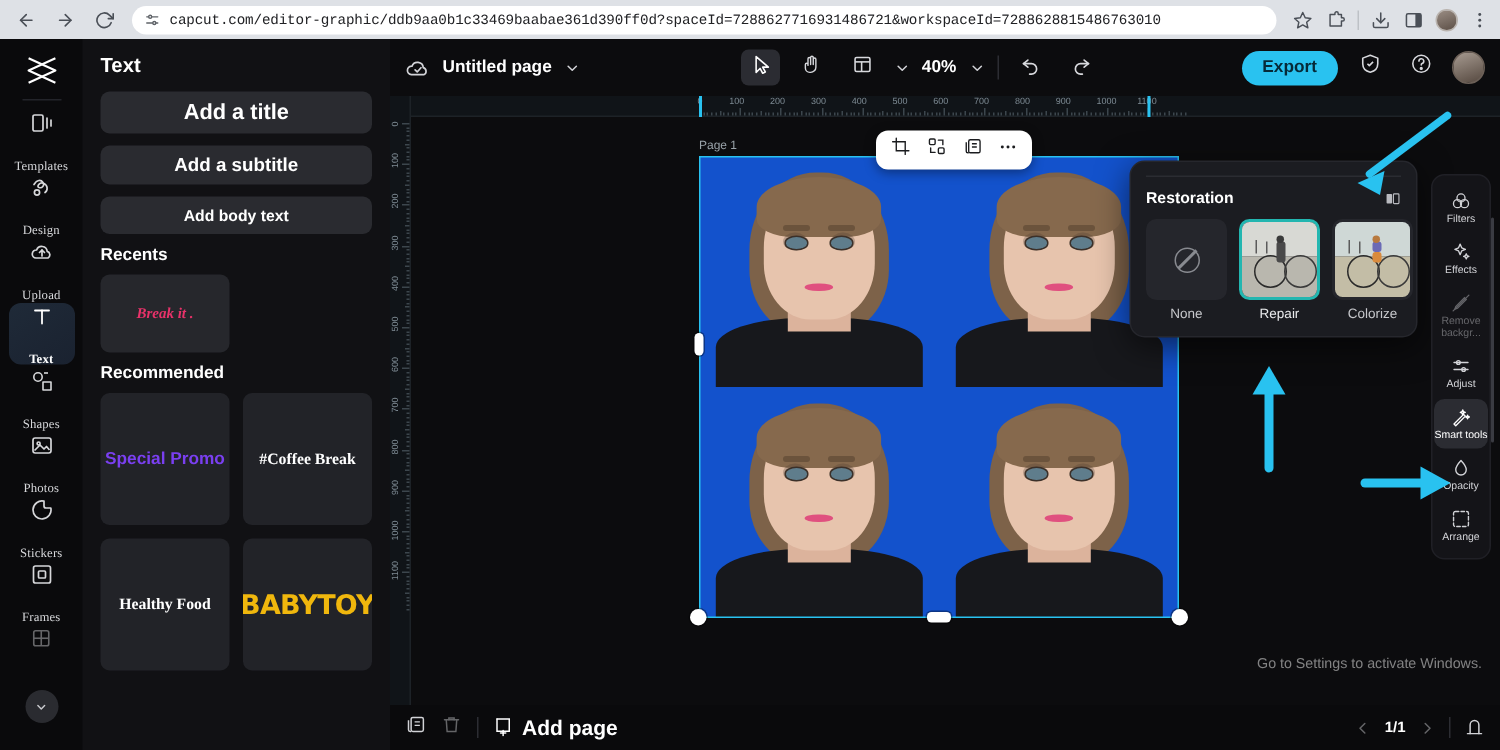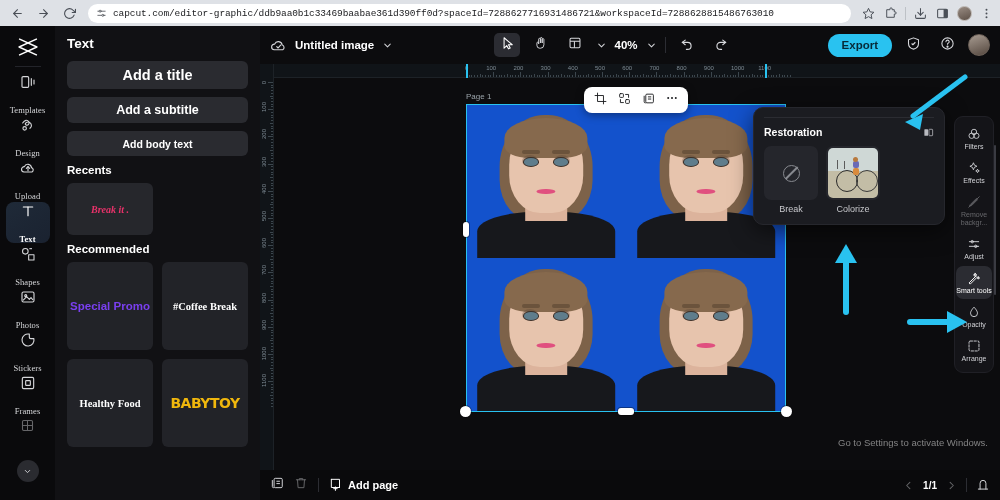--- a/index.html
+++ b/index.html
@@ -92,21 +92,21 @@
     overflow: hidden;
   }
   .thumb-lg { height: 88px; background: #222328; }
   .tl-loveit { color: #e8326a; font-size: 10px; font-weight: bold; font-style: italic;
                font-family: "Liberation Serif", serif; }
   .tl-joinus { background: #2fa0e0; color: #fff; font-size: 11px; font-weight: bold;
                padding: 3px 6px; letter-spacing: .5px; font-family:"Liberation Sans",sans-serif; }
   .tl-promo  { color: #7a3ff0; font-size: 11.5px; font-weight: bold; }
   .tl-coffee { color: #fff; font-size: 10.5px; font-weight: bold; font-family:"Liberation Serif",serif; }
   .tl-health { color: #fff; font-size: 10.5px; font-weight: bold; font-family:"Liberation Serif",serif; }
-  .tl-baby   { color: #f0b70d; font-size: 14px; font-weight: bold; letter-spacing: -.5px;
+  .tl-baby   { color: #f0b70d; font-size: 18px; font-weight: bold; letter-spacing: -.5px;
                font-family: "DejaVu Sans", sans-serif; }
 
   
   .editor { flex: 1 1 auto; display: flex; flex-direction: column; position: relative; background: #0c0c0e; }
   .topbar {
     height: 38px; display: flex; align-items: center; padding: 0 10px; gap: 8px;
     background: #0c0c0e; position: relative; z-index: 5;
   }
   .doc-name { color: #fff; font-size: 11.5px; font-weight: bold; }
   .tb-icon { color: #d3d4d8; display: flex; align-items: center; justify-content: center; }
@@ -240,21 +240,21 @@
                background:#3a3b42; border-radius:2px; }
 
   
   .bottombar {
     height: 30px; background: #0a0a0c; display: flex; align-items: center;
     padding: 0 10px; gap: 10px; position: relative; z-index: 6;
   }
   .bb-btn { color: #d2d3d7; display:flex; align-items:center; justify-content:center; cursor:pointer; }
   .bb-btn.dim { opacity:.45; }
   .bb-sep { width:1px; height:14px; background:#2c2d33; }
-  .bb-add { color:#fff; font-size:11px; font-weight:bold; display:flex; align-items:center; gap:5px; cursor:pointer; }
+  .bb-add { color:#fff; font-size:14px; font-weight:bold; display:flex; align-items:center; gap:5px; cursor:pointer; }
   .bb-right { margin-left:auto; display:flex; align-items:center; gap:9px; color:#c9cace; }
   .pg-num { color:#fff; font-size:10px; font-weight:bold; }
 
   
   .wm { position: absolute; right: 12px; bottom: 22px; text-align: left; pointer-events: none; }
   .wm-1 { color: #c8c8c8; font-size: 15px; opacity: .75; letter-spacing:.2px; }
   .wm-2 { color: #b4b4b4; font-size: 9.5px; opacity: .7; }
 
   
   .anno { position: absolute; pointer-events: none; }
@@ -470,21 +470,21 @@
 
   <div class="editor">
 
     <div class="topbar">
       <span class="tb-icon">
         <svg width="17" height="17" viewBox="0 0 24 24" fill="none" stroke="currentColor" stroke-width="1.6" stroke-linecap="round" stroke-linejoin="round">
             <path d="M6 18a4 4 0 0 1 .6-8 5.5 5.5 0 0 1 10.6 1.4A3.6 3.6 0 0 1 18 18z"></path>
             <polyline points="9.5 13.5 11.5 15.5 15 11.5"></polyline>
           </svg>
       </span>
-      <span class="doc-name">Untitled image</span>
+      <span class="doc-name">Untitled page</span>
       <span class="tb-icon">
         <svg width="11" height="11" viewBox="0 0 24 24" fill="none" stroke="currentColor" stroke-width="2.2" stroke-linecap="round" stroke-linejoin="round">
             <polyline points="6 9 12 15 18 9"></polyline>
           </svg>
       </span>
 
       <div style="flex:1 1 auto"></div>
 
       <div class="tb-btn sel">
         <span>
@@ -952,23 +952,38 @@
                 <rect x="13" y="5" width="8" height="14" rx="1.2"></rect>
               </svg>
           </span>
         </div>
         <div class="opts">
 
           <div class="opt">
             <div class="opt-box">
               <div class="none-ico"></div>
             </div>
-            <div class="opt-lbl">Break</div>
+            <div class="opt-lbl">None</div>
           </div>
 
+          <div class="opt sel">
+            <div class="opt-box">
+              <div class="bike">
+                <div class="bk-sky" style="background:#d8d9d4;"></div>
+                <div class="bk-gnd" style="background:#b9b7ae;"></div>
+                <div class="bk-pole" style="left:9px;top:12px;height:9px;"></div>
+                <div class="bk-pole" style="left:16px;top:13px;height:8px;"></div>
+                <div class="bk-wheel" style="left:8px;"></div>
+                <div class="bk-wheel" style="left:28px;border-color:#3a3a3a;"></div>
+                <div class="bk-person" style="left:23px;top:13px;height:14px;background:#4a4a4a;"></div>
+                <div class="bk-head" style="left:23px;top:9px;background:#3a3a3a;"></div>
+              </div>
+            </div>
+            <div class="opt-lbl">Repair</div>
+          </div>
 
           <div class="opt">
             <div class="opt-box">
               <div class="bike">
                 <div class="bk-sky" style="background:#cfd8d6;"></div>
                 <div class="bk-gnd" style="background:#c3bda6;"></div>
                 <div class="bk-pole" style="left:9px;top:12px;height:9px;"></div>
                 <div class="bk-pole" style="left:16px;top:13px;height:8px;"></div>
                 <div class="bk-wheel" style="left:8px;"></div>
                 <div class="bk-wheel" style="left:28px;border-color:#3a3a3a;"></div>

